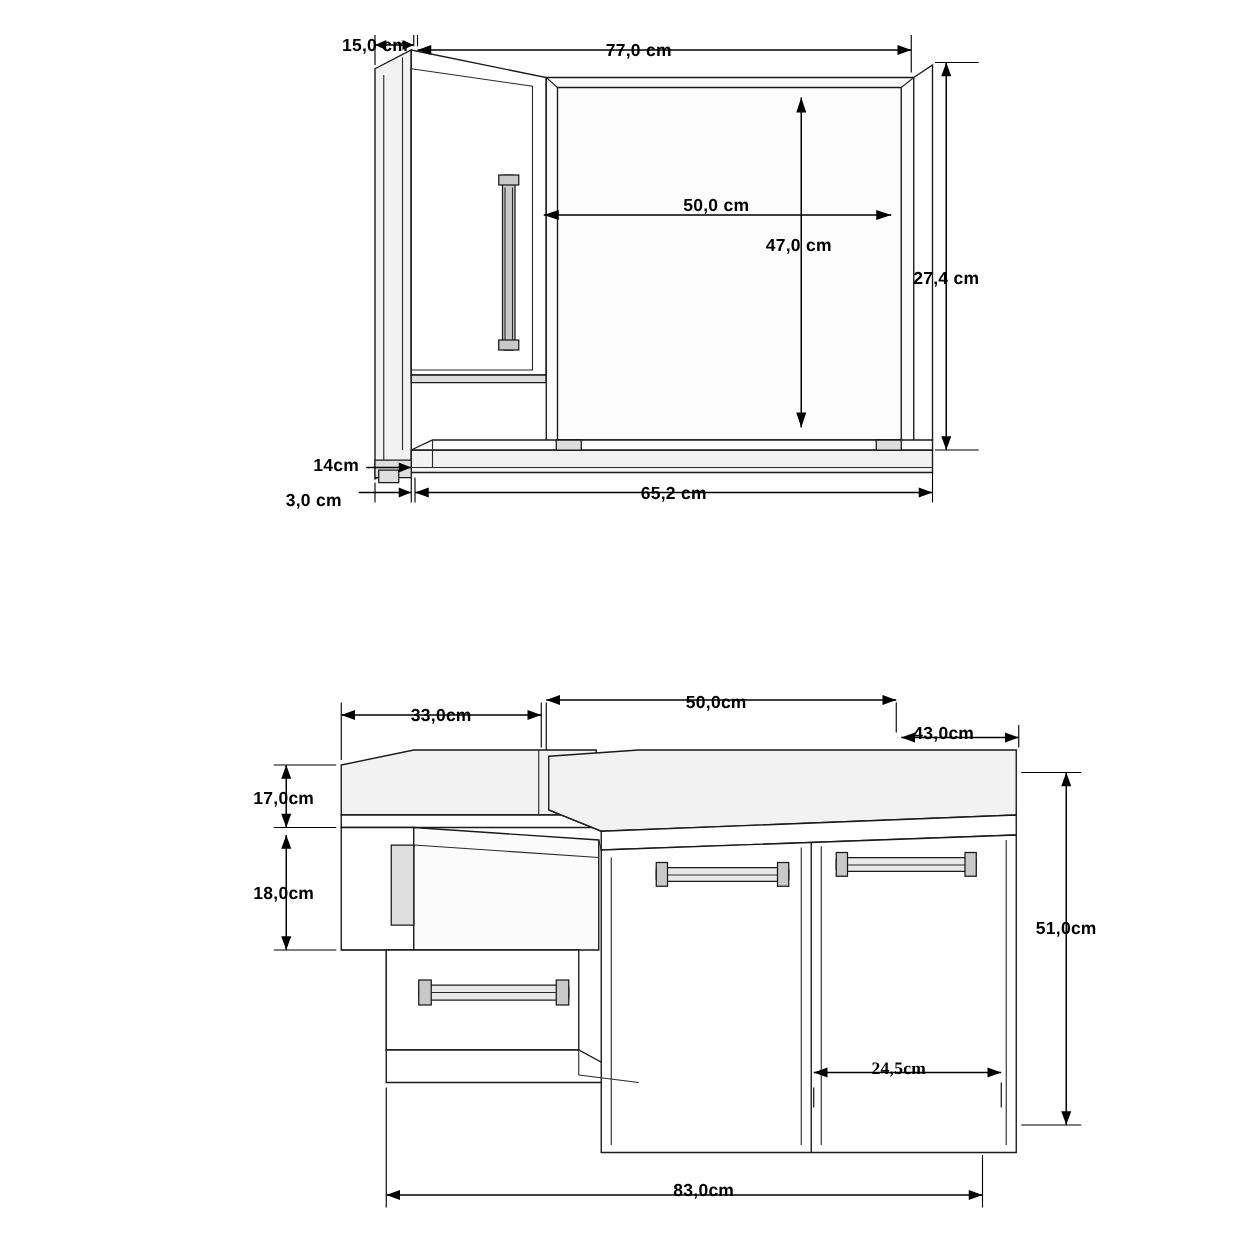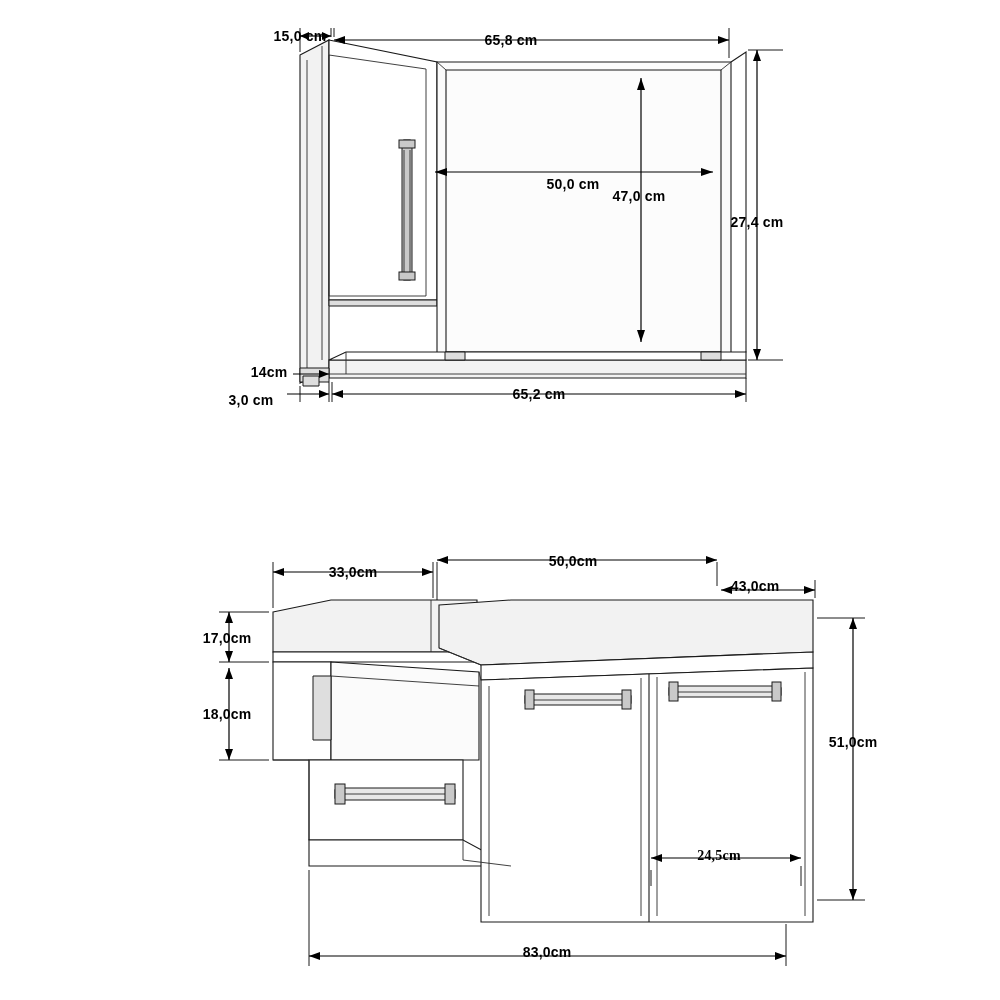--- a/index.html
+++ b/index.html
@@ -234,23 +234,23 @@
       <path class="ln-ext" d="M268,870 L268,966"></path>
       <path class="ln-ext" d="M745,924 L745,966"></path>
       <path class="ln-dim" d="M268,956 L745,956"></path>
       <path d="M268,956 L279,952 L279,960 Z" fill="#000"></path>
       <path d="M745,956 L734,952 L734,960 Z" fill="#000"></path>
     </g>
   </svg>
 
   <div class="dim-label" style="left:259px; top:36px;">15,0 cm</div>
 
-  <div class="dim-label" style="left:470px; top:40px;">65,8 cm</div>
-
-  <div class="dim-label" style="left:532px; top:184px;text-align:right;">50,0 cm</div>
+  <div class="dim-label" style="left:470px; top:40px;">77,0 cm</div>
+
+  <div class="dim-label" style="left:532px; top:164px;text-align:right;">50,0 cm</div>
 
   <div class="dim-label" style="left:598px; top:196px;">47,0 cm</div>
 
   <div class="dim-label" style="left:716px; top:222px;">27,4 cm</div>
 
   <div class="dim-label" style="left:228px; top:372px;">14cm</div>
 
   <div class="dim-label" style="left:210px; top:400px;">3,0 cm</div>
 
   <div class="dim-label" style="left:498px; top:394px;">65,2 cm</div>
@@ -262,15 +262,15 @@
   <div class="dim-label" style="left:714px; top:586px;">43,0cm</div>
 
   <div class="dim-label" style="left:186px; top:638px;">17,0cm</div>
 
   <div class="dim-label" style="left:186px; top:714px;">18,0cm</div>
 
   <div class="dim-label" style="left:812px; top:742px;">51,0cm</div>
 
   <div class="dim-label" style="left:678px; top:856px;font-family:Liberation Serif, serif;">24,5cm</div>
 
-  <div class="dim-label" style="left:506px; top:952px;">83,0cm</div>
+  <div class="dim-label" style="left:522px; top:952px;">83,0cm</div>
 
 </div>
 
 </body></html>

